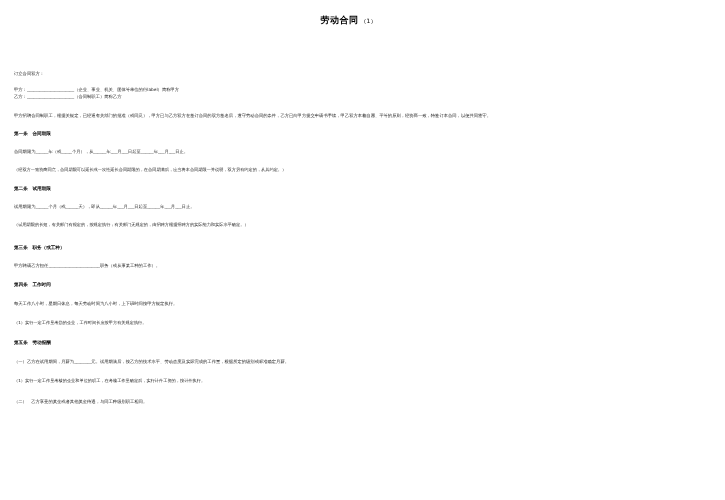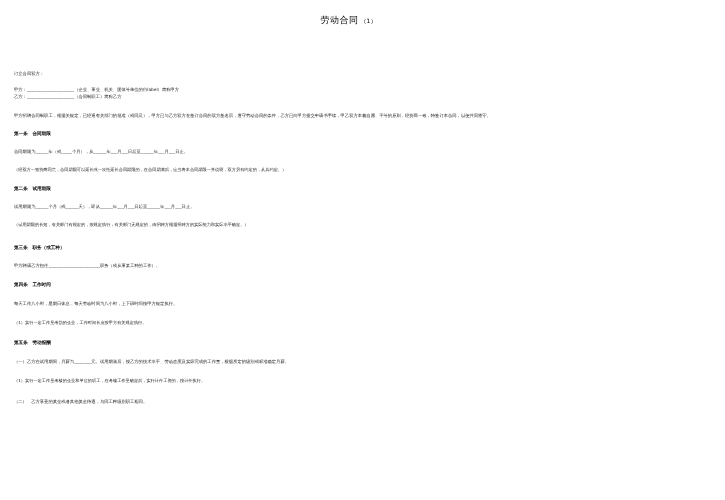--- a/index.html
+++ b/index.html
@@ -31,21 +31,21 @@
   .title-row {
     position: absolute;
     left: 0;
     top: 8px;
     width: 697px;
     text-align: center;
     white-space: nowrap;
   }
   .title-main {
     font-size: 9px;
-    font-weight: normal;
+    font-weight: bold;
     letter-spacing: 0.5px;
   }
   .title-sub {
     font-size: 6px;
     font-weight: normal;
     margin-left: 2px;
   }
   .body-text {
     position: absolute;
     font-size: 4.3px;

